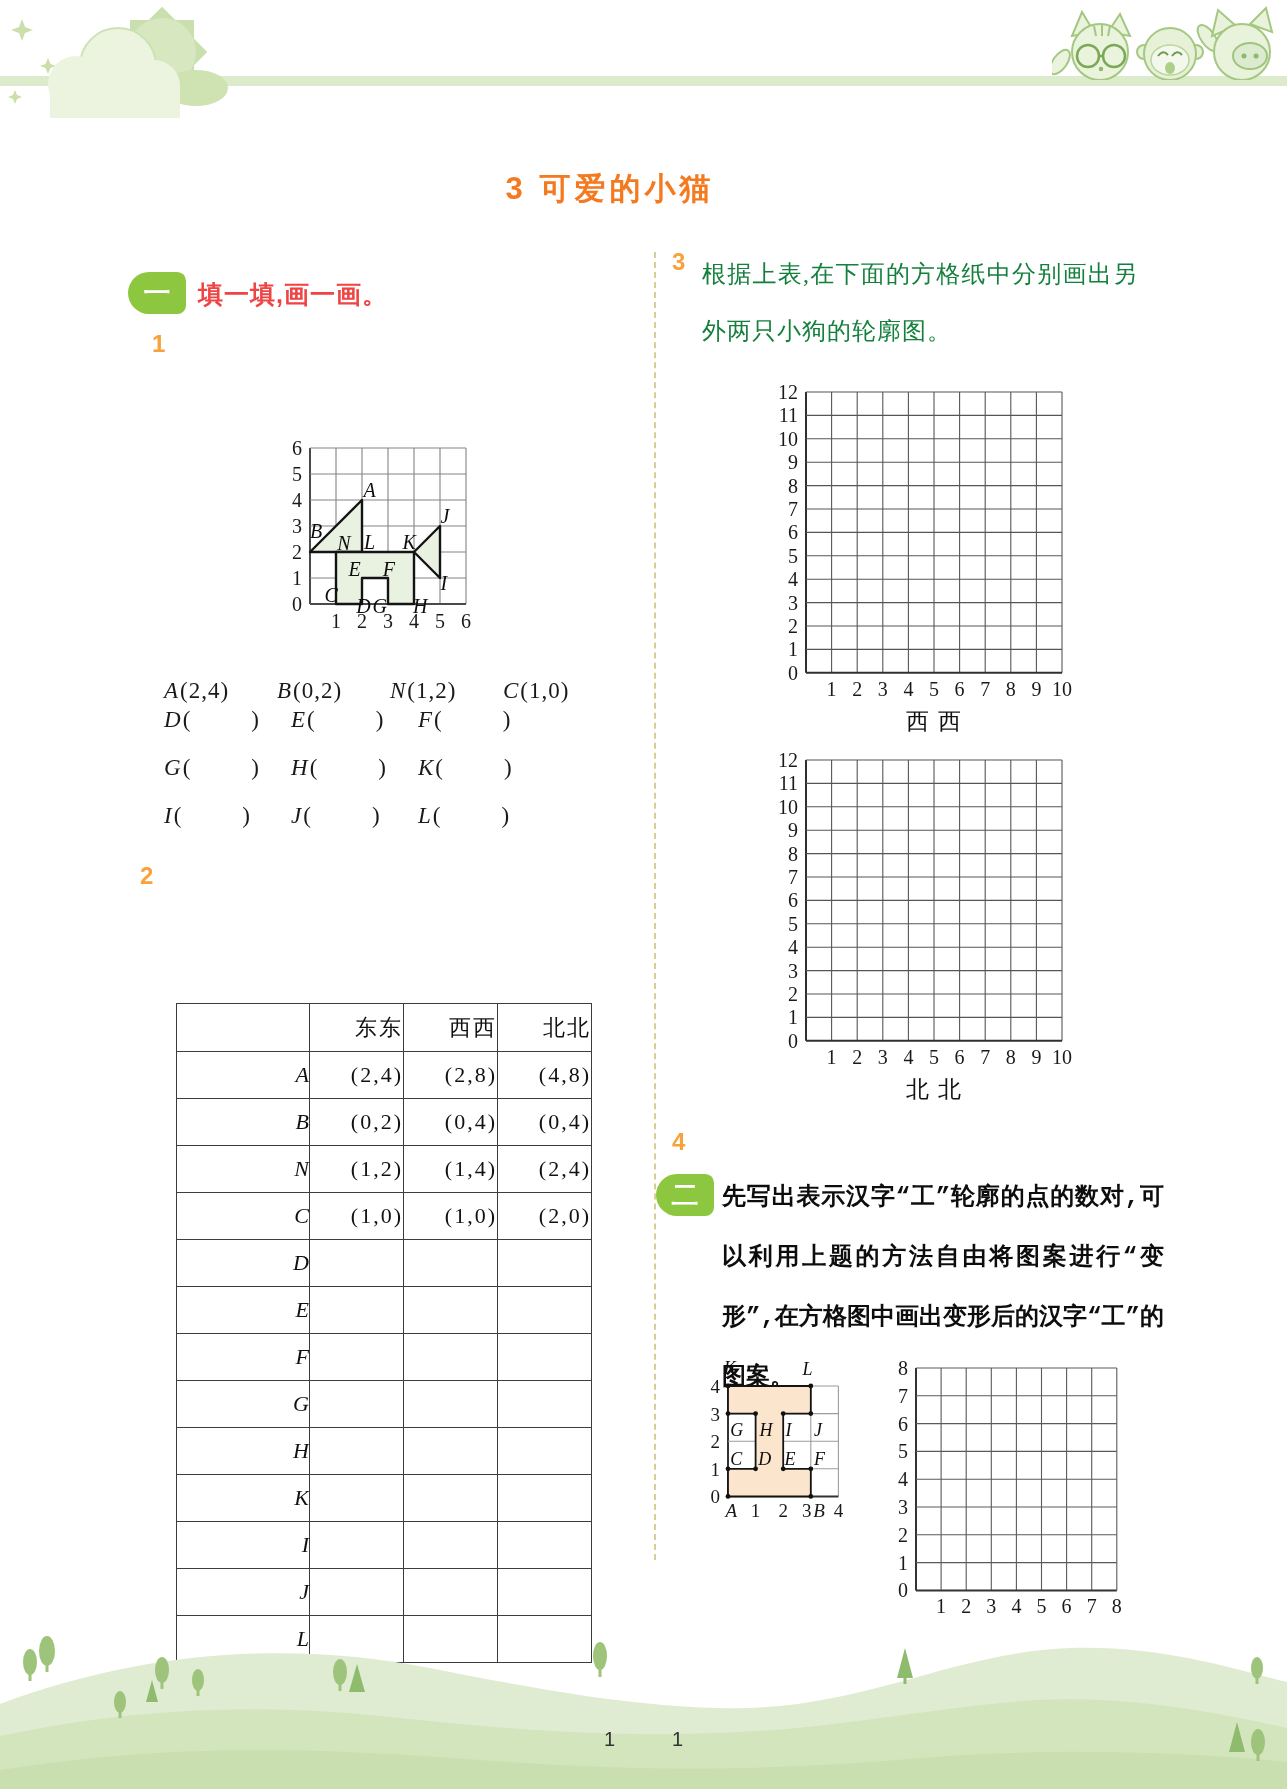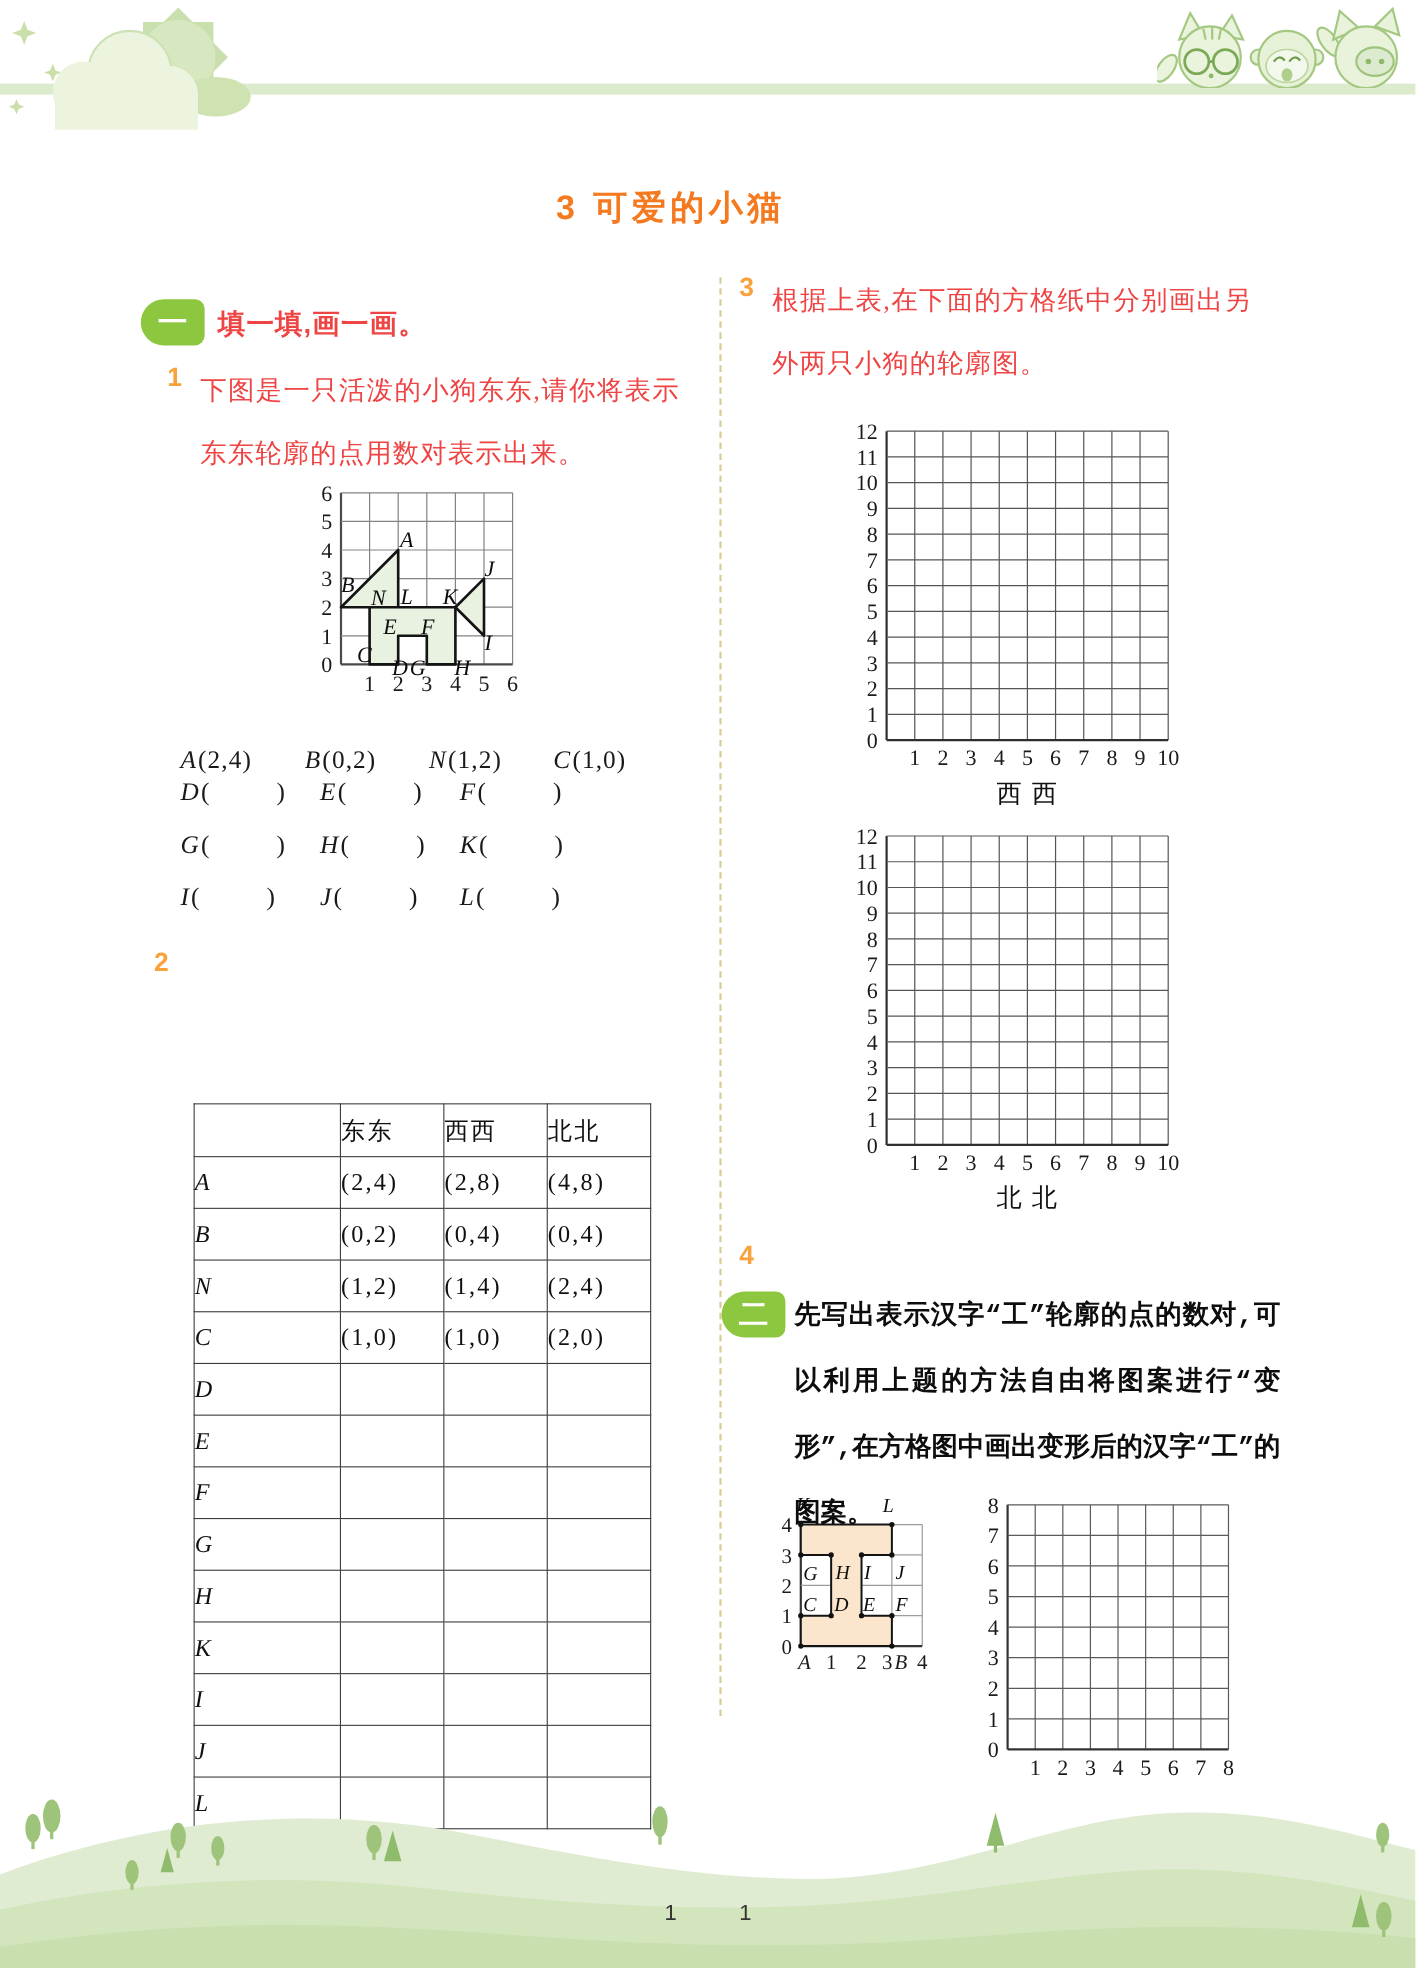--- a/index.html
+++ b/index.html
@@ -8,30 +8,30 @@
   .abs{position:absolute}
   .band{left:0;top:76px;width:1287px;height:10px;background:#dcebcb}
   .title{top:168px;left:0;width:1220px;text-align:center;font-family:"Liberation Sans",sans-serif;
          font-weight:bold;font-size:31px;color:#f4791f;letter-spacing:4px}
   .divider{left:654px;top:252px;height:1308px;width:0;border-left:2px dashed #d9cd96}
   .badge{width:58px;height:42px;background:#8dc63f;border-radius:24px 10px 10px 24px;color:#fff;
          font-family:"Liberation Sans",sans-serif;font-weight:bold;font-size:27px;
          display:flex;align-items:center;justify-content:center}
   .sechead{font-family:"Liberation Sans",sans-serif;font-weight:bold;font-size:25px;color:#ef4444;letter-spacing:1px}
   .pnum{font-family:"Liberation Sans",sans-serif;font-weight:bold;font-size:24px;color:#f9a13a}
-  .ptext{font-size:24px;line-height:57px;text-align:justify;color:#ef4444;letter-spacing:1px}
+  .ptext{font-size:24px;line-height:57px;text-align:justify;color:#15803d;letter-spacing:1px}
   .sec2text{font-family:Liberation Mono, monospace;font-weight:bold;font-size:24px;line-height:60px;
             text-align:justify;color:#0d0d0d}
   .ansrow{display:flex;font-size:23px;letter-spacing:1px;height:46px;line-height:46px}
   .ans{width:113px}.ans2{width:127px}
   .ans i,.ans2 i{font-style:italic;margin-right:1px}
   .gap{display:inline-block;width:60px}
   .gap2{display:inline-block;width:64px}
   table.tb{border-collapse:collapse;table-layout:fixed}
-  .tb td{border:1.5px solid #3c3c3c;text-align:left;font-size:22px;color:#111;
+  .tb td{border:1.5px solid #3c3c3c;text-align:right;font-size:22px;color:#111;
          letter-spacing:2px;padding:0;height:46px}
   .tb tr.hd td{height:47px}
   .tb td.rowlab{font-style:italic;letter-spacing:0}
   .tick{font-family:"Liberation Serif",serif;fill:#1a1a1a}
   .it{font-style:italic}
   .plabel{font-family:"Liberation Serif",serif;font-style:italic;fill:#0d0d0d}
   .caption{font-family:"Liberation Serif",serif;font-size:23px;fill:#111;letter-spacing:9px}
   .pageno{font-family:"Liberation Sans",sans-serif;font-size:20px;color:#333}
 </style>
 </head>
@@ -96,21 +96,20 @@
   <div class="abs title">3 可爱的小猫</div>
 
   <div class="abs divider"></div>
 
   <div class="abs badge" style="left:128px;top:272px">
     <span>一</span>
   </div>
   <div class="abs sechead" style="left:198px;top:278px">填一填,画一画。</div>
 
   <div class="abs pnum" style="left:152px;top:330px">1</div>
-  <div class="abs ptext" style="left:182px;top:328px;width:436px">下图是一只活泼的小狗东东,请你将表示东东轮廓的点用数对表示出来。</div>
 
   <svg class="abs" style="left:276px;top:438px" width="232" height="210" viewBox="0 0 232 210">
       <line x1="34" y1="10" x2="34" y2="166" stroke="#4a4a4a" stroke-width="2"></line>
       <line x1="60" y1="10" x2="60" y2="166" stroke="#838383" stroke-width="1.1"></line>
       <line x1="86" y1="10" x2="86" y2="166" stroke="#838383" stroke-width="1.1"></line>
       <line x1="112" y1="10" x2="112" y2="166" stroke="#838383" stroke-width="1.1"></line>
       <line x1="138" y1="10" x2="138" y2="166" stroke="#838383" stroke-width="1.1"></line>
       <line x1="164" y1="10" x2="164" y2="166" stroke="#838383" stroke-width="1.1"></line>
       <line x1="190" y1="10" x2="190" y2="166" stroke="#838383" stroke-width="1.1"></line>
       <line x1="34" y1="166" x2="190" y2="166" stroke="#4a4a4a" stroke-width="2"></line>

